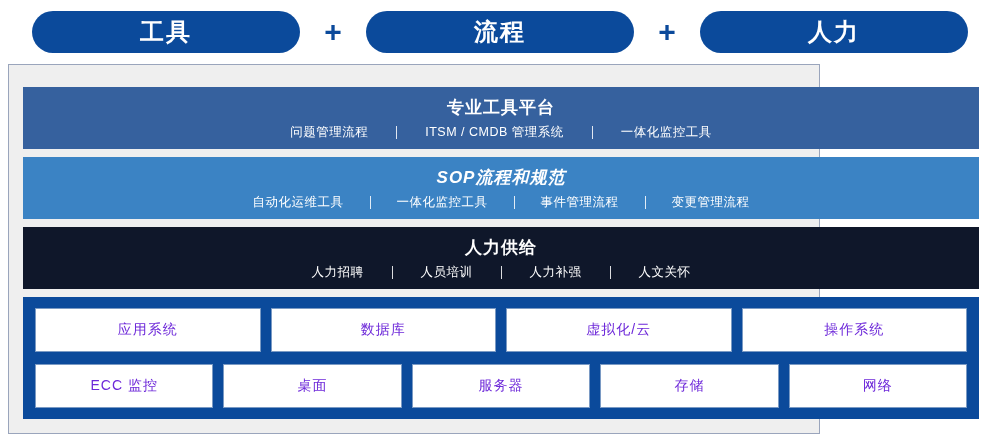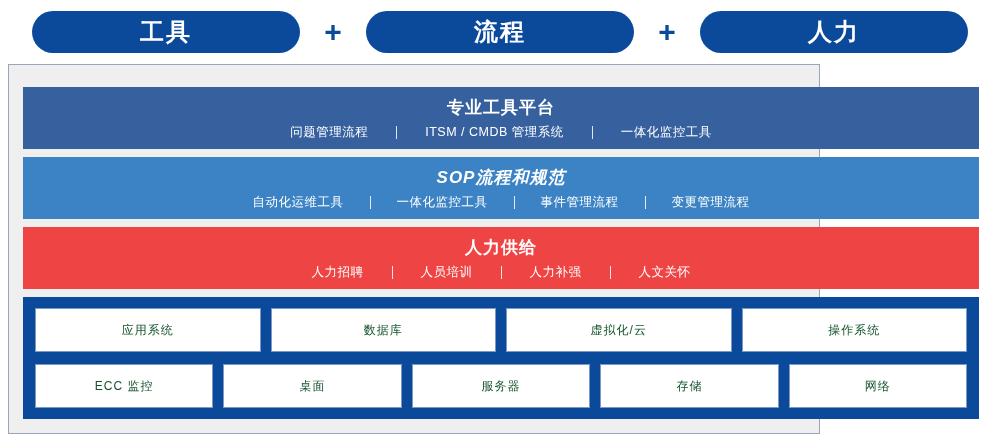--- a/index.html
+++ b/index.html
@@ -111,21 +111,21 @@
     display: inline-block;
     width: 1px;
     height: 13px;
     background: #ffffff;
     opacity: 0.85;
     margin: 0 20px;
   }
 
   .band-1 { background: #36619E; }
   .band-2 { background: #3B83C4; }
-  .band-3 { background: #ef4444; }
+  .band-3 { background: #0f172a; }
 
   .band-1 .band-sub .item { margin: 0 8px; }
   .band-2 .band-sub .item { margin: 0 6px; }
   .band-3 .band-sub .item { margin: 0 8px; }
 
   
   .infra {
     width: 956px;
     height: 122px;
     background: #0B4A9B;
@@ -142,22 +142,22 @@
     height: 44px;
   }
 
   .infra-box {
     flex: 1;
     background: #ffffff;
     border: 1px solid #7A9AC4;
     display: flex;
     align-items: center;
     justify-content: center;
-    font-size: 12px;
-    color: #14532d;
+    font-size: 14px;
+    color: #6d28d9;
     letter-spacing: 1px;
     user-select: none;
   }
 </style>
 </head>
 <body>
 
 <div id="root">
 
   <div class="pill-row">

